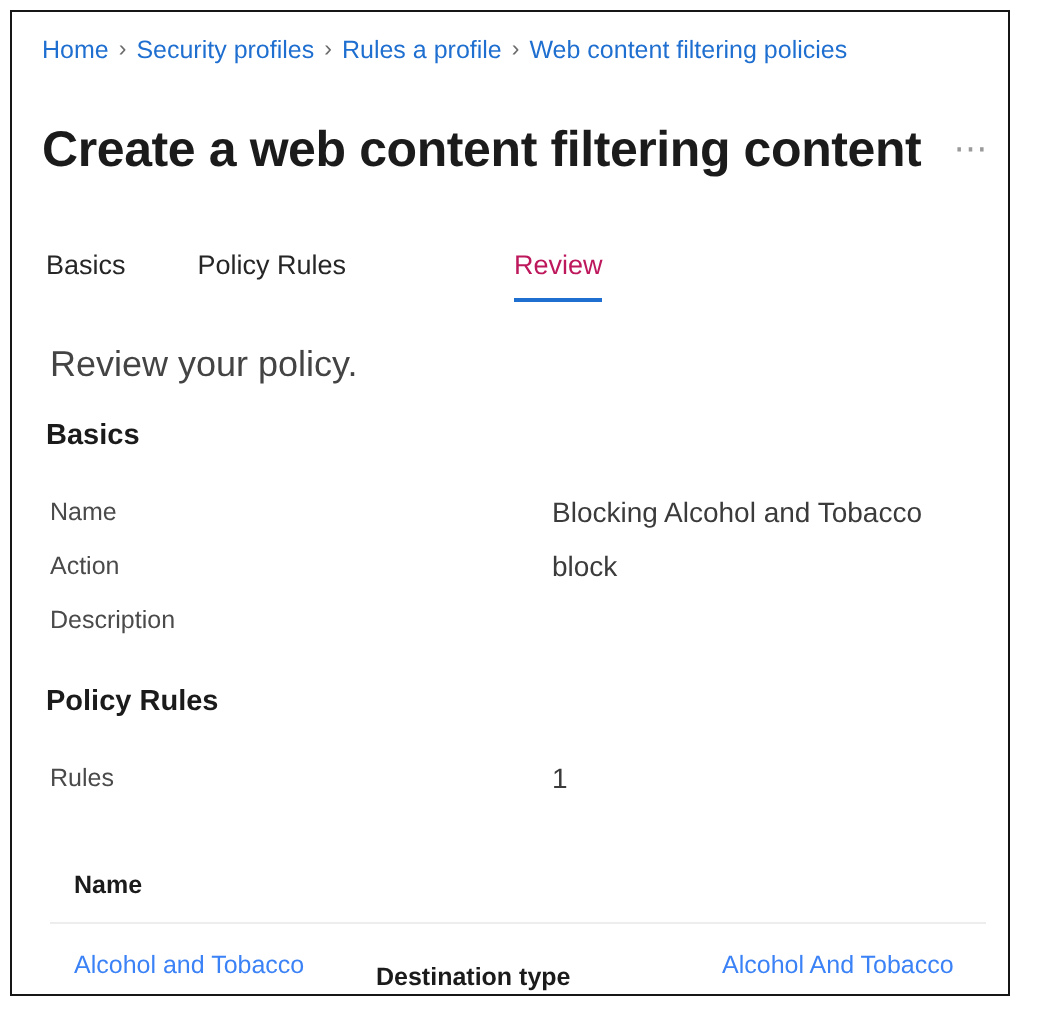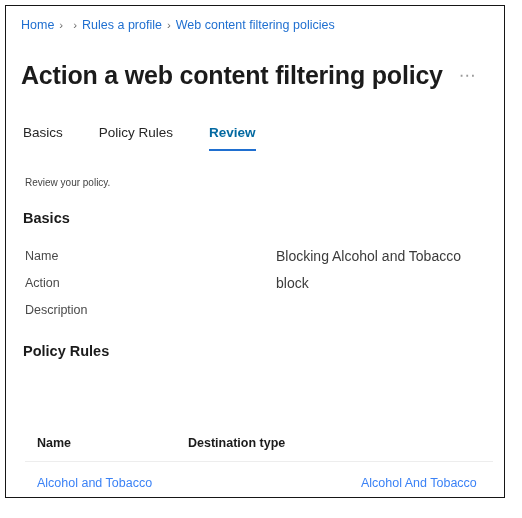--- a/index.html
+++ b/index.html
@@ -99,39 +99,40 @@
     font-size: 13.5px;
     color: #262626;
     line-height: 18px;
     padding: 0 0 9px 0;
     margin-right: 36px;
     cursor: pointer;
     white-space: nowrap;
   }
   .tab:last-child { margin-right: 0; }
   .tab.active {
-    font-weight: 700;
-    color: #0369a1;
+    font-weight: 400;
+    color: #be185d;
+    margin-left: 48px;
   }
   .tab.active::after {
     content: "";
     position: absolute;
     left: 0;
     right: 0;
     bottom: 0;
     height: 2.5px;
     background: #1f6fd0;
   }
 
   
   .subtitle {
     position: absolute;
     left: 19px;
     top: 168px;
-    font-size: 10px;
+    font-size: 18px;
     color: #444444;
     line-height: 17px;
   }
   .section-heading {
     position: absolute;
     left: 17px;
     font-size: 14.5px;
     font-weight: 700;
     color: #1b1b1b;
     line-height: 20px;
@@ -187,41 +188,42 @@
     white-space: nowrap;
   }
   .t-head .cell {
     font-weight: 700;
     color: #1b1b1b;
   }
   .t-row .cell {
     color: #3b82f6;
   }
   .col-0 { left: 12px; }
-  .col-1 { left: 163px; }
+  .col-1 { left: 163px; margin-top: 46px; }
   .col-2 { left: 336px; }
 </style>
 </head>
 <body>
 
 <div id="screenshot">
   <div class="panel">
     <div class="inner">
 
       <nav class="breadcrumb">
         <a class="crumb" href="#">Home</a>
         <span class="crumb-sep">›</span>
+        <a class="crumb" href="#">Security profiles</a>
         <span class="crumb-sep">›</span>
         <a class="crumb" href="#">Rules a profile</a>
         <span class="crumb-sep">›</span>
         <a class="crumb" href="#">Web content filtering policies</a>
       </nav>
 
       <div class="title-row">
-        <h1 class="page-title">Action a web content filtering policy</h1>
+        <h1 class="page-title">Create a web content filtering content</h1>
         <span class="ellipsis-btn">⋯</span>
       </div>
 
       <div class="tabs">
         <div class="tab">Basics</div>
         <div class="tab">Policy Rules</div>
         <div class="tab active">Review</div>
       </div>
 
       <div class="subtitle">Review your policy.</div>
@@ -236,20 +238,24 @@
         <span class="kv-label">Action</span>
         <span class="kv-value">block</span>
       </div>
       <div class="kv-row" style="top:296px">
         <span class="kv-label">Description</span>
         <span class="kv-value"></span>
       </div>
 
       <div class="section-heading" id="heading-policy-rules">Policy Rules</div>
 
+      <div class="kv-row" style="top:375px">
+        <span class="kv-label">Rules</span>
+        <span class="kv-value">1</span>
+      </div>
 
       <div class="rules-table">
         <div class="t-head">
           <span class="cell col-0">Name</span>
           <span class="cell col-1">Destination type</span>
         </div>
         <div class="t-row">
           <span class="cell col-0">Alcohol and Tobacco</span>
           <span class="cell col-2">Alcohol And Tobacco</span>
         </div>

